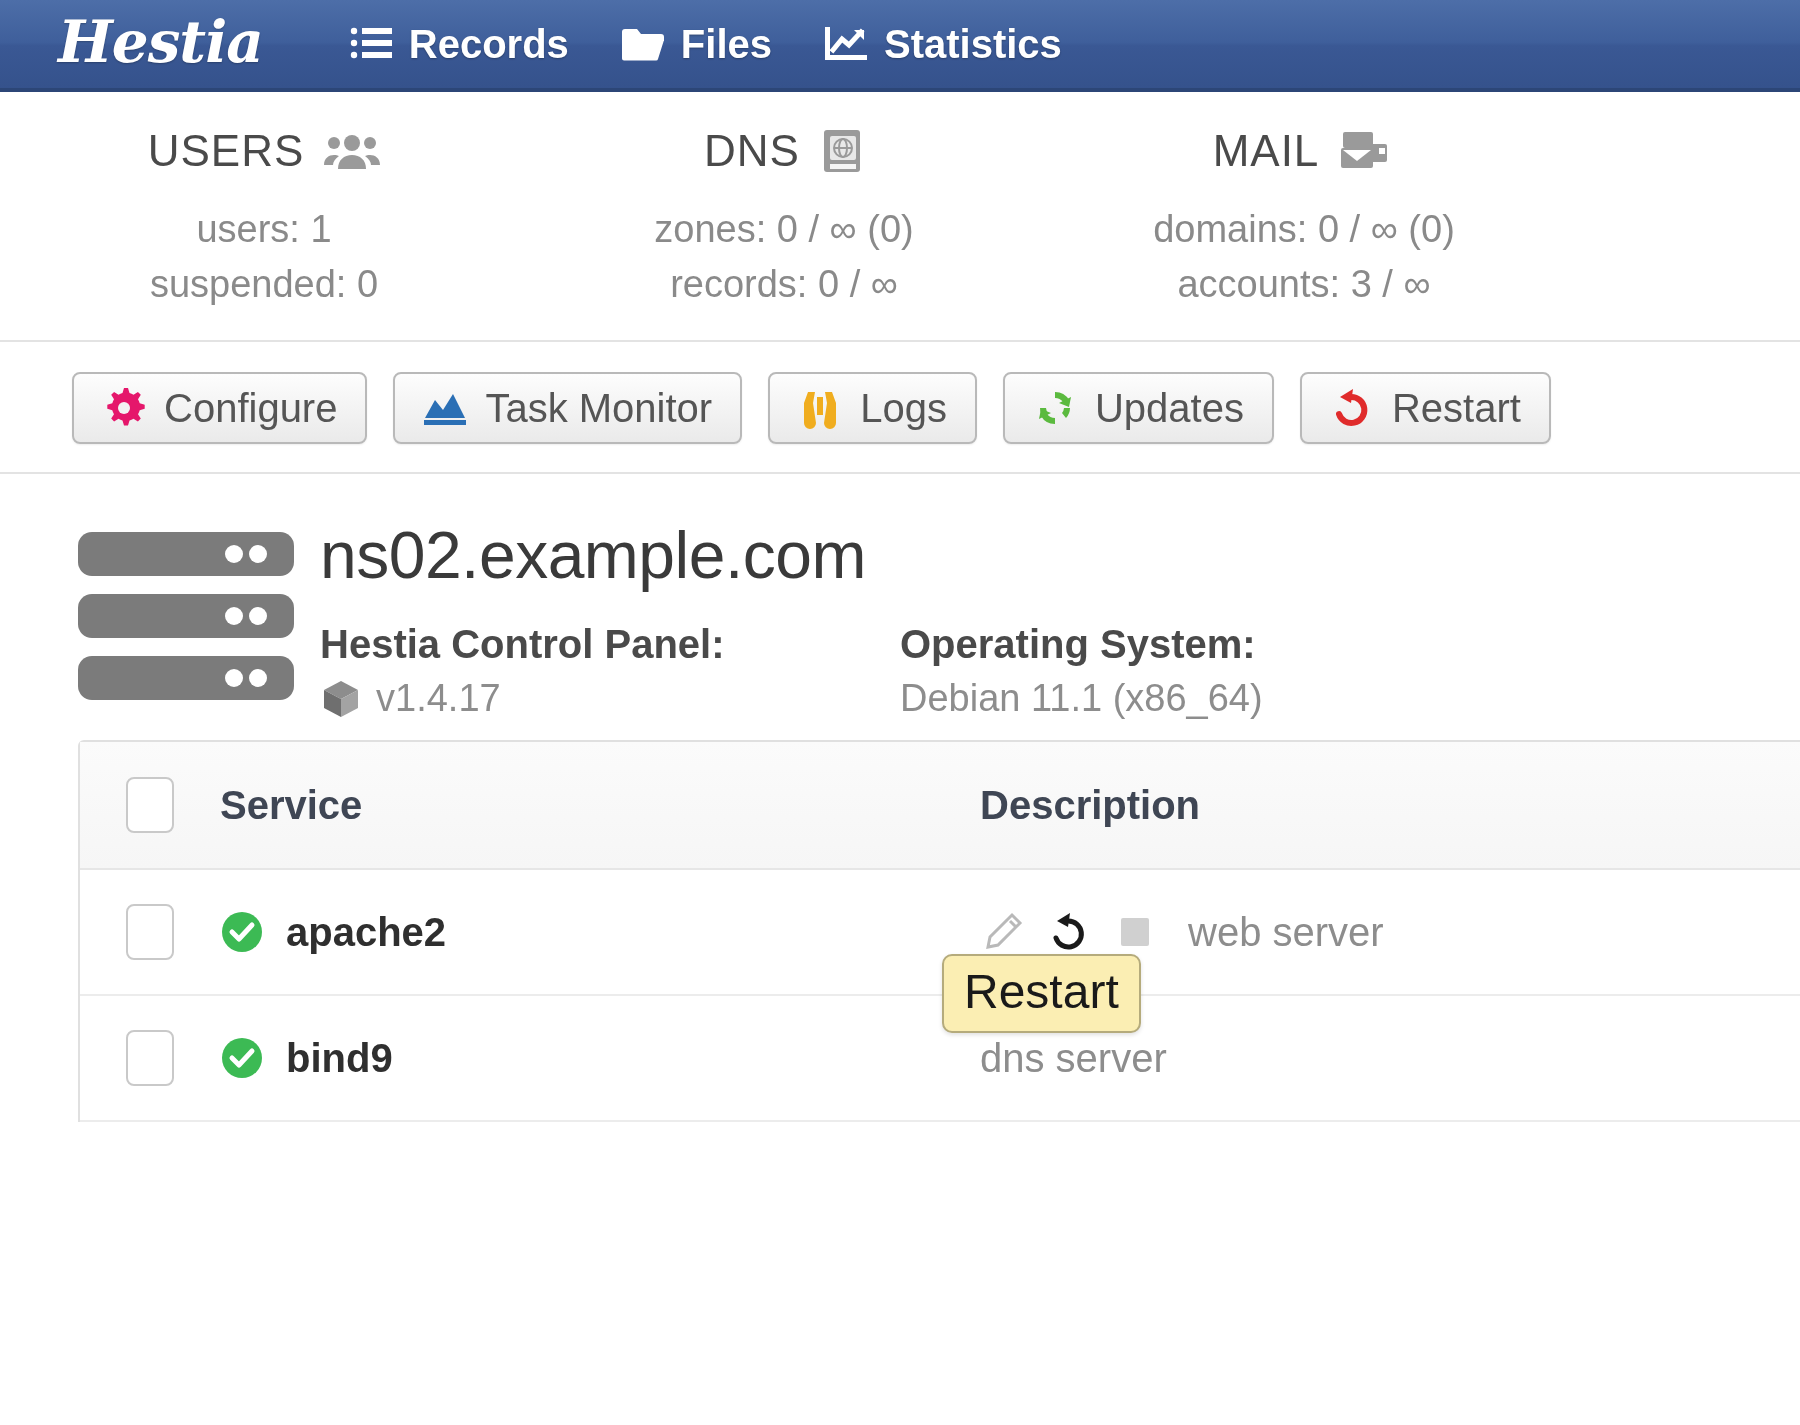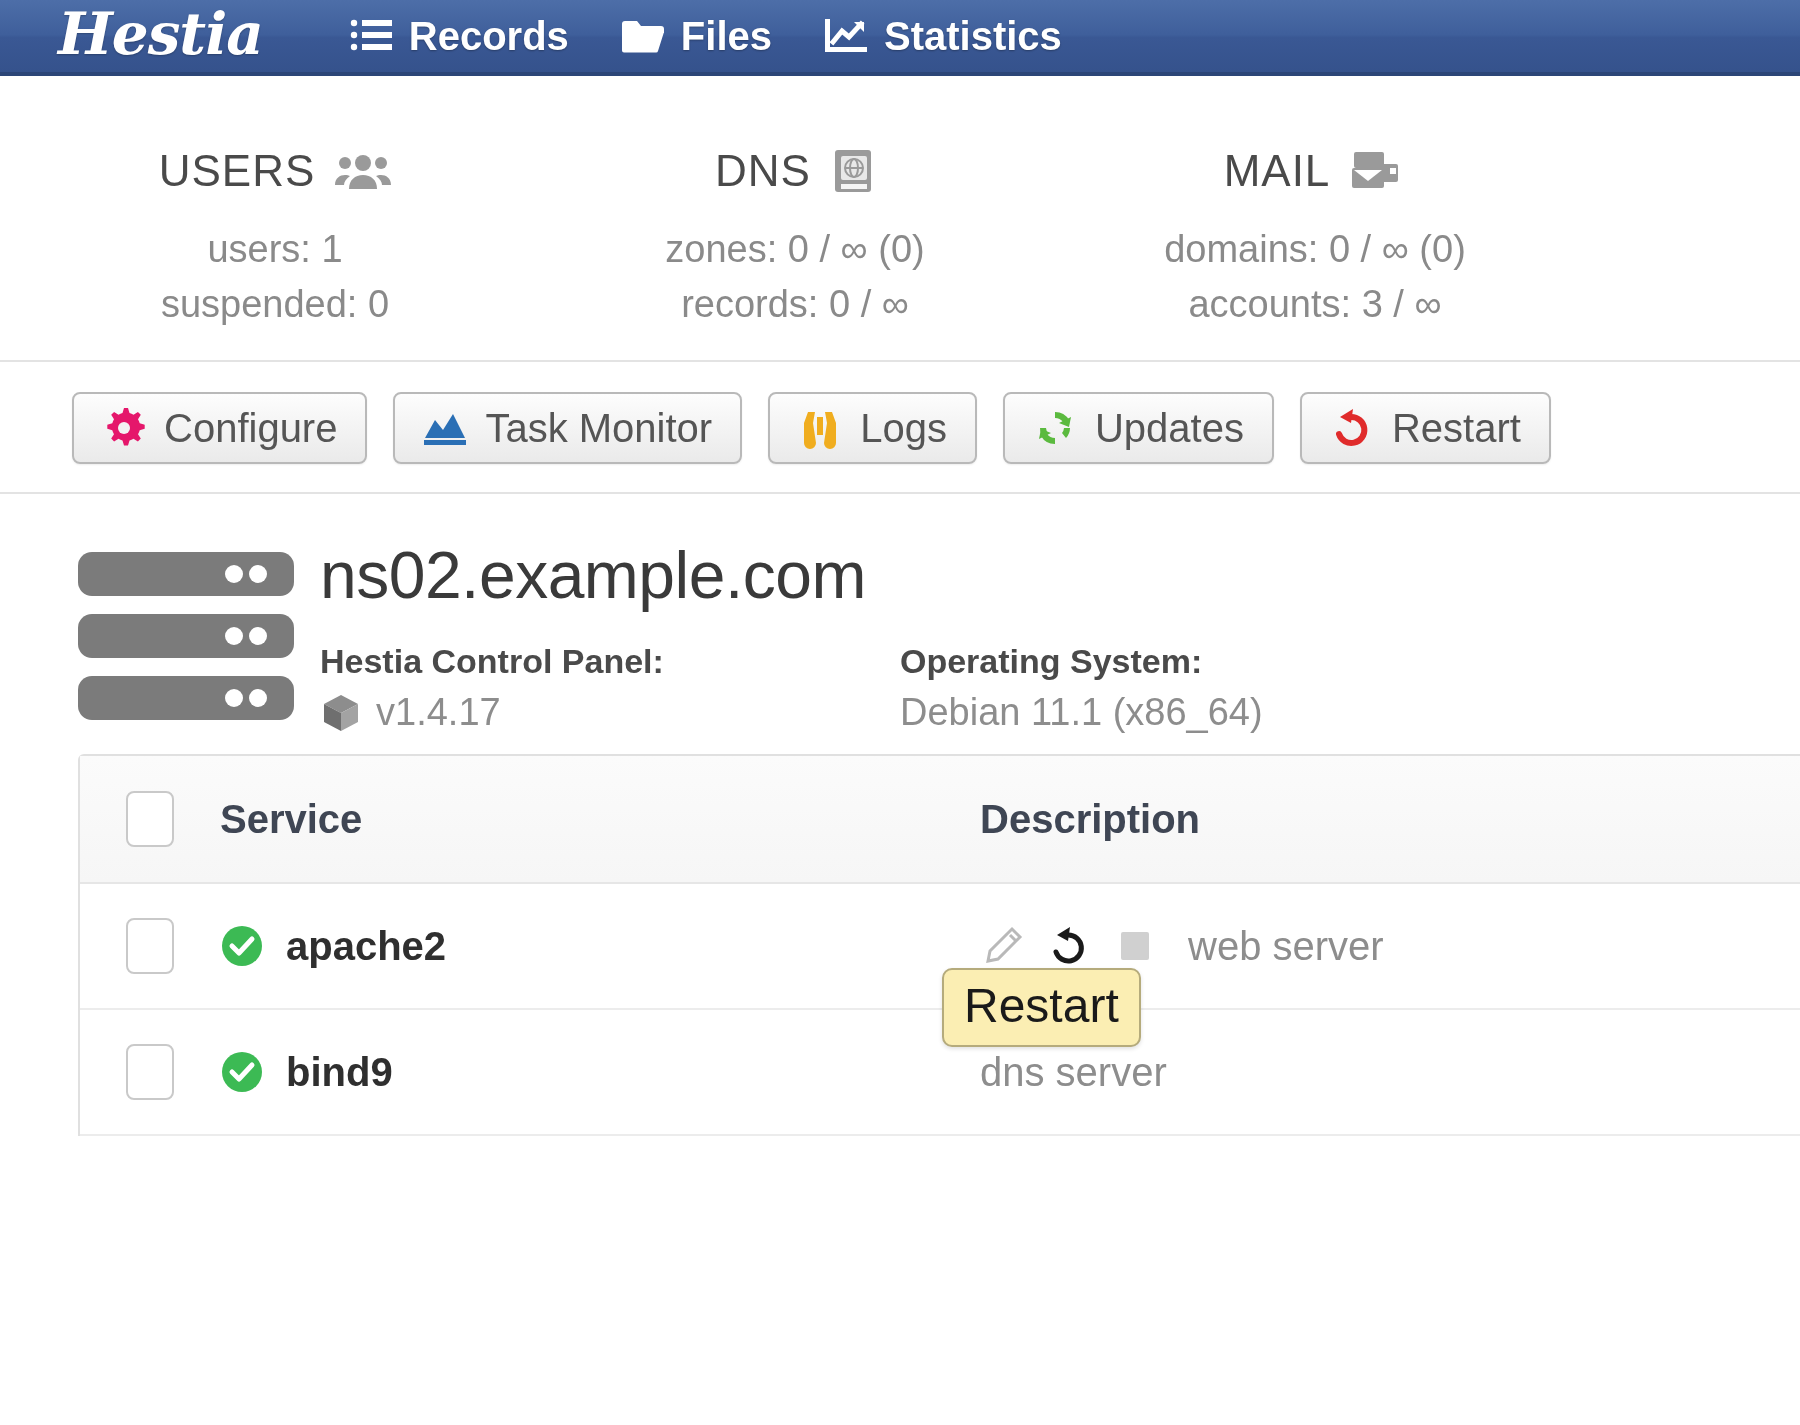--- a/index.html
+++ b/index.html
@@ -7,21 +7,21 @@
     margin: 0; padding: 0;
     width: 1800px; height: 1425px;
     overflow: hidden;
     background: #ffffff;
     font-family: "Liberation Sans", sans-serif;
   }
 
   
   .navbar {
     position: relative;
-    height: 76px;
+    height: 92px;
     background: linear-gradient(to bottom, #4d6ea8 0%, #3f5f9b 48%, #3a5894 52%, #35528c 100%);
     border-bottom: 4px solid #2c4677;
     display: flex;
     align-items: center;
     padding-left: 58px;
     gap: 0px;
   }
   .brand {
     color: #ffffff;
     font-family: "DejaVu Serif", serif;
@@ -43,24 +43,23 @@
     padding: 6px 26px;
     text-shadow: 0 1px 2px rgba(0,0,0,0.3);
     cursor: pointer;
     white-space: nowrap;
   }
   .navitem .ico { display: inline-flex; width: 44px; height: 40px; align-items: center; justify-content: center; }
   .navitem .ico svg { display: block; }
 
   
   .stats-wrap {
-    padding: 34px 0 28px 15px;
+    padding: 34px 0 28px 4px;
     border-bottom: 2px solid #e3e3e3;
     background: #fff;
-    margin-top: 36px;
   }
   .stats {
     display: flex;
     width: 1560px;
   }
   .stat-col { flex: 1 1 0; text-align: center; }
   .stat-head {
     display: flex; align-items: center; justify-content: center; gap: 20px;
     font-size: 44px;
     font-weight: 400;
@@ -111,21 +110,21 @@
     font-size: 66px;
     color: #3a3a3a;
     font-weight: 400;
     line-height: 1;
     margin-bottom: 34px;
     letter-spacing: -0.5px;
   }
   .meta-row { display: flex; }
   .meta-block { width: 580px; }
   .meta-label {
-    font-size: 34px;
+    font-size: 40px;
     font-weight: 700;
     color: #4a4a4a;
     margin-bottom: 10px;
   }
   .meta-value {
     font-size: 38px;
     color: #8d8d8d;
     display: flex;
     align-items: center;
     gap: 14px;

